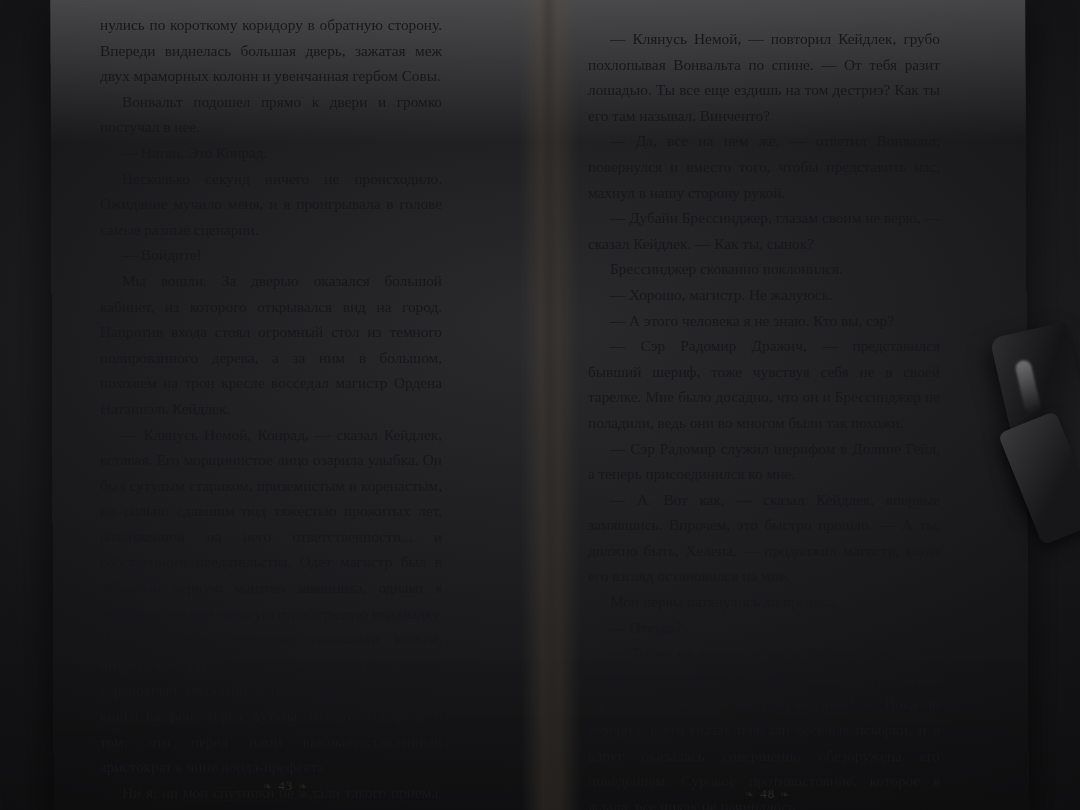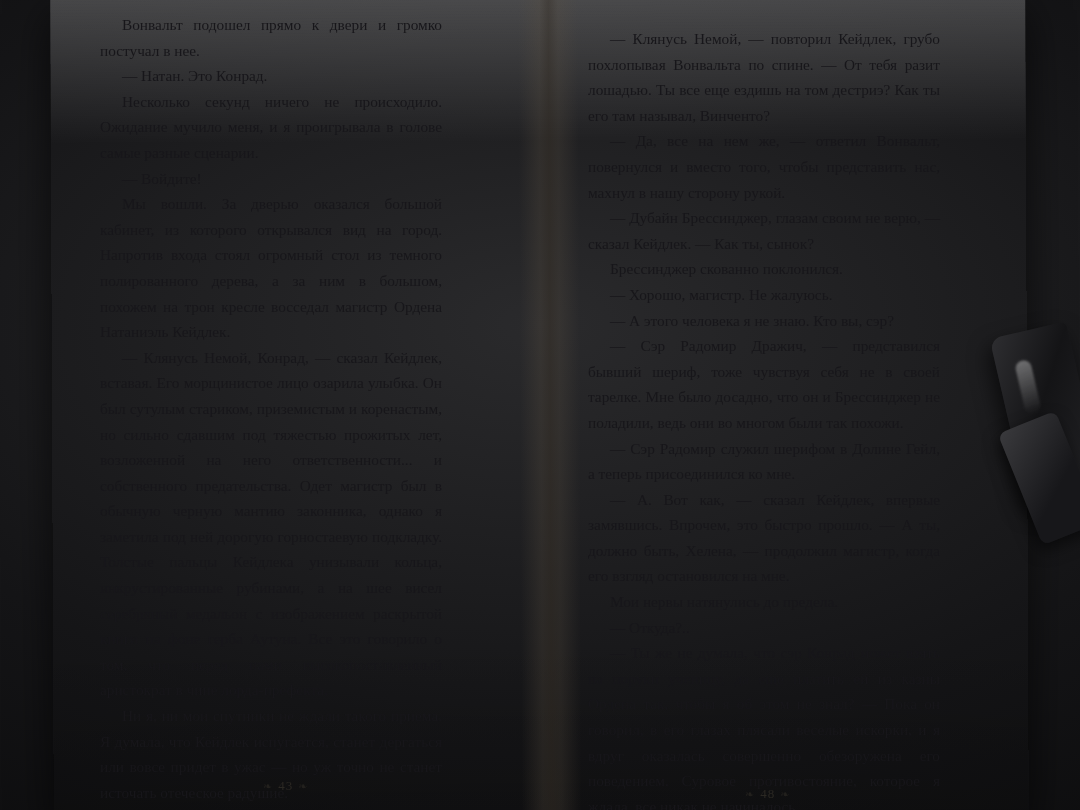--- a/index.html
+++ b/index.html
@@ -147,20 +147,21 @@
 <div id="page">
   <div class="bg-surface"></div>
 
   <div class="book">
     <div class="book-sheen"></div>
     <div class="gutter"></div>
     <div class="grain"></div>
   </div>
 
   <div class="page-col page-left">
+    <p class="noindent">нулись по короткому коридору в обратную сторону. Впереди виднелась большая дверь, зажатая меж двух мраморных колонн и увенчанная гербом Совы.</p>
     <p>Вонвальт подошел прямо к двери и громко постучал в нее.</p>
     <p>— Натан. Это Конрад.</p>
     <p>Несколько секунд ничего не происходило. Ожидание мучило меня, и я проигрывала в голове самые разные сценарии.</p>
     <p>— Войдите!</p>
     <p>Мы вошли. За дверью оказался большой кабинет, из которого открывался вид на город. Напротив входа стоял огромный стол из темного полированного дерева, а за ним в большом, похожем на трон кресле восседал магистр Ордена Натаниэль Кейдлек.</p>
     <p>— Клянусь Немой, Конрад, — сказал Кейдлек, вставая. Его морщинистое лицо озарила улыбка. Он был сутулым стариком, приземистым и коренастым, но сильно сдавшим под тяжестью прожитых лет, возложенной на него ответственности... и собственного предательства. Одет магистр был в обычную черную мантию законника, однако я заметила под ней дорогую горностаевую подкладку. Толстые пальцы Кейдлека унизывали кольца, инкрустированные рубинами, а на шее висел серебряный медальон с изображением раскрытой книги на фоне герба Аутуна. Все это говорило о том, что перед нами высокопоставленный аристократ в чине лорда-префекта.</p>
     <p>Ни я, ни мои спутники не ждали такого приема. Я думала, что Кейдлек испугается, станет дергаться или вовсе придет в ужас — но уж точно не станет источать отеческое радушие.</p>
 
   </div>
 

